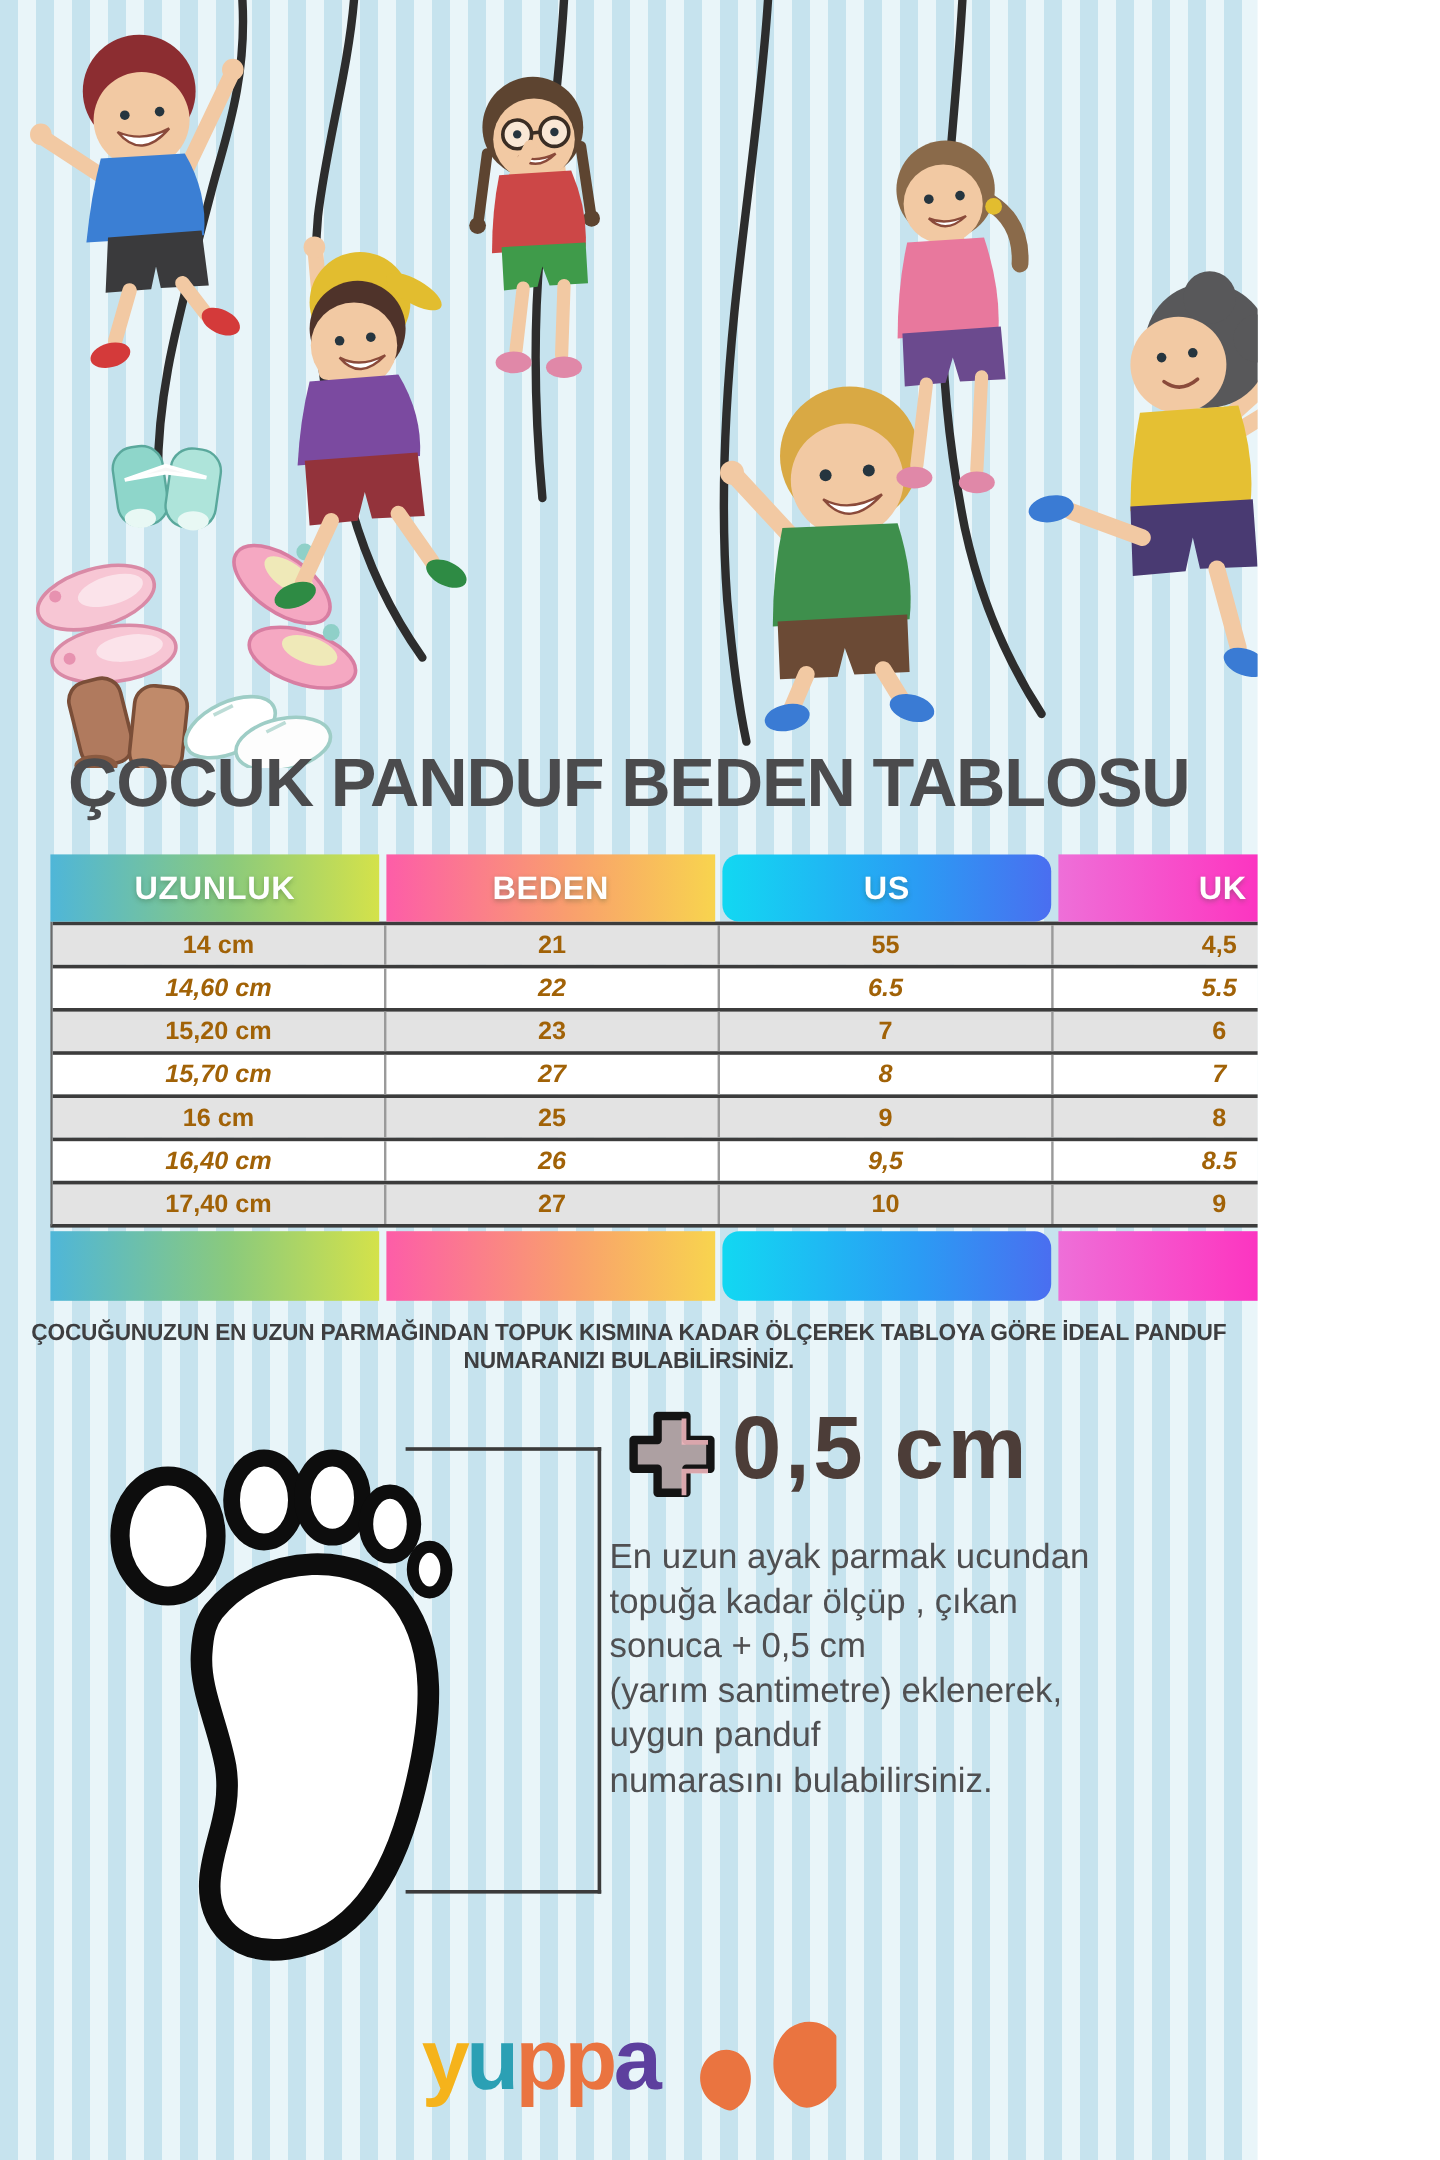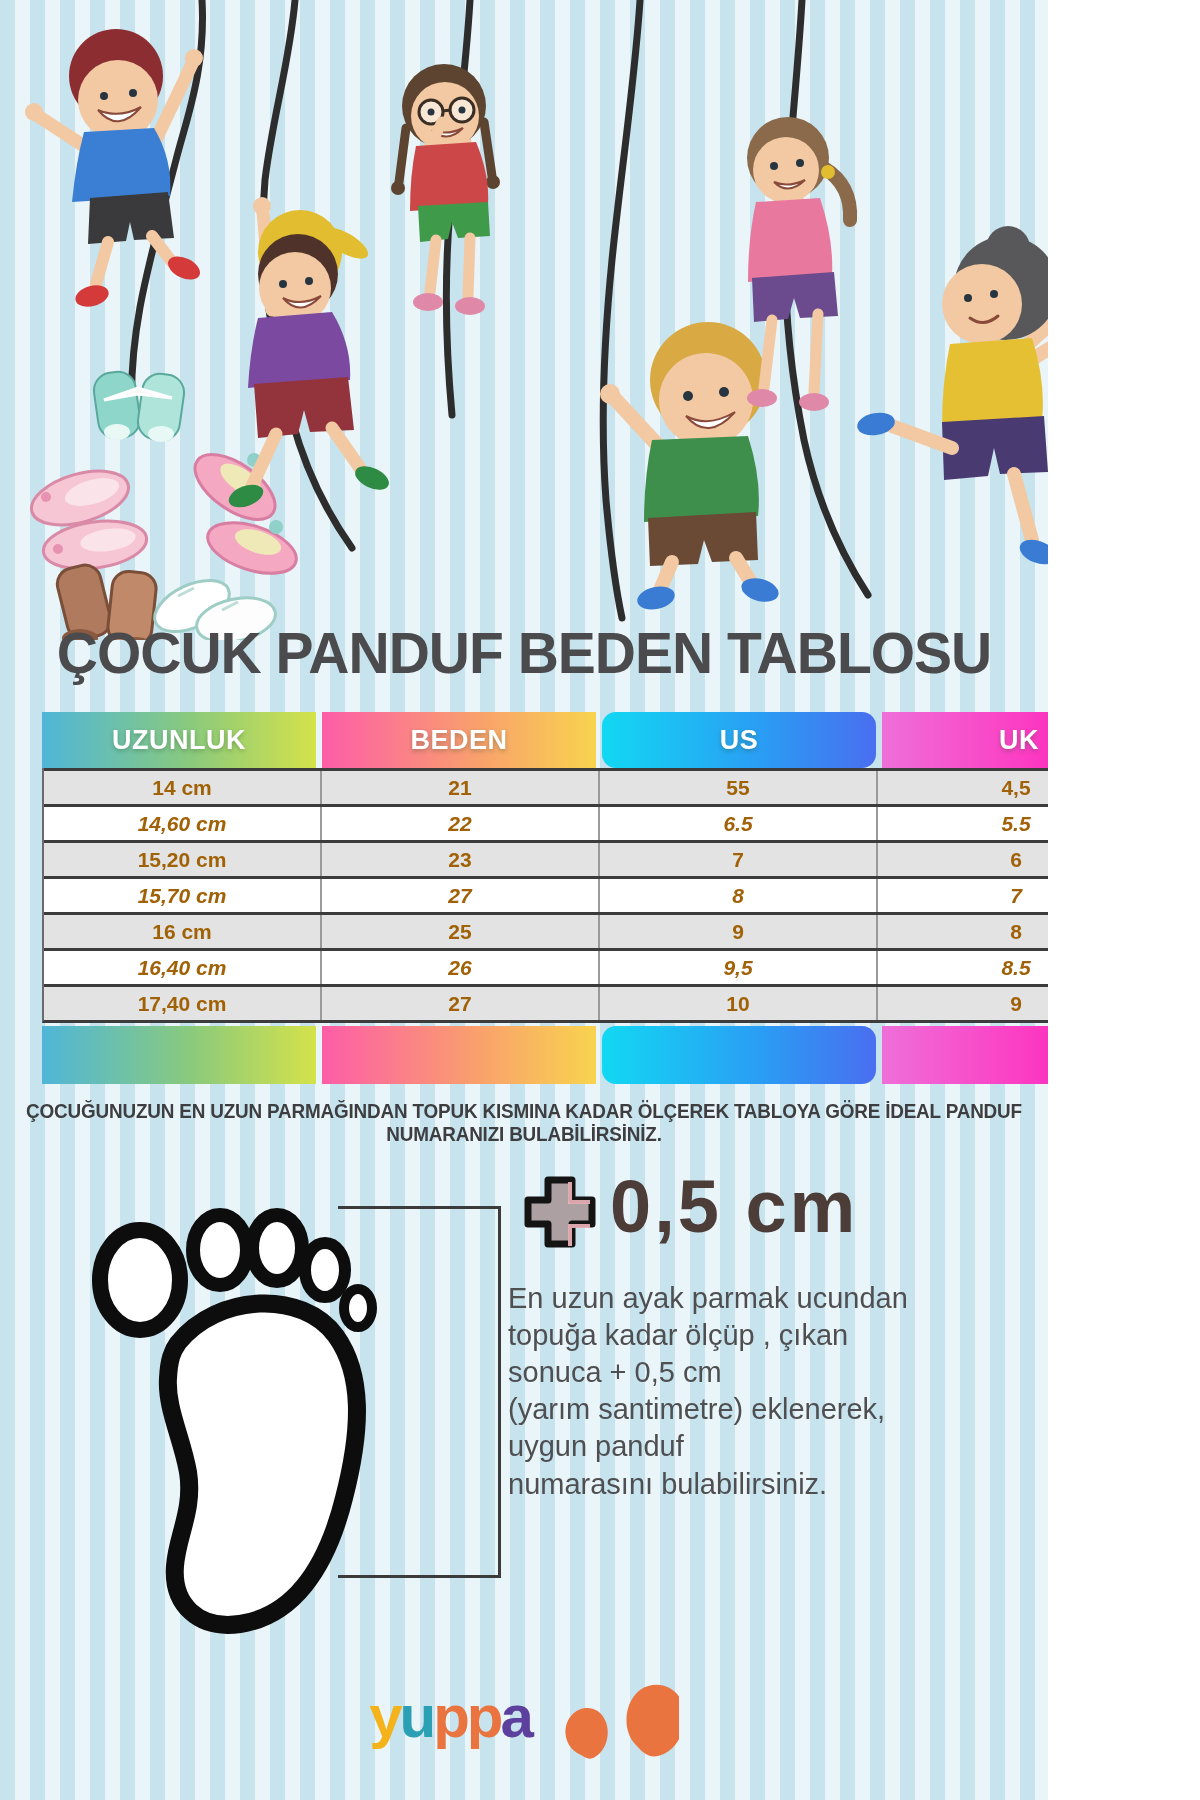--- a/index.html
+++ b/index.html
@@ -63,21 +63,21 @@
   .measure-desc {
     position:absolute; left:508px; top:1280px; width:480px; margin:0;
     font-size:29px; color:#4f4f51; line-height:1.28; white-space:pre-line;
   }
 
   
   .brand-logo {
     position:absolute; left:0; top:1662px; width:100%;
     display:flex; align-items:center; justify-content:center; gap:18px;
   }
-  .logo-word { font-size:60px; font-weight:700; letter-spacing:-3px; line-height:1; }
+  .logo-word { font-size:72px; font-weight:700; letter-spacing:-3px; line-height:1; }
   .lc-0 { color:#f5b31b; } .lc-1 { color:#2ba0b4; } .lc-2 { color:#ea7440; }
   .lc-3 { color:#ea7440; } .lc-4 { color:#5d3f9e; }
 </style>
 </head>
 <body>
 
 <div class="page">
 
   <svg class="kids-illustration" width="1200" height="640" viewBox="0 0 1200 640">
 

